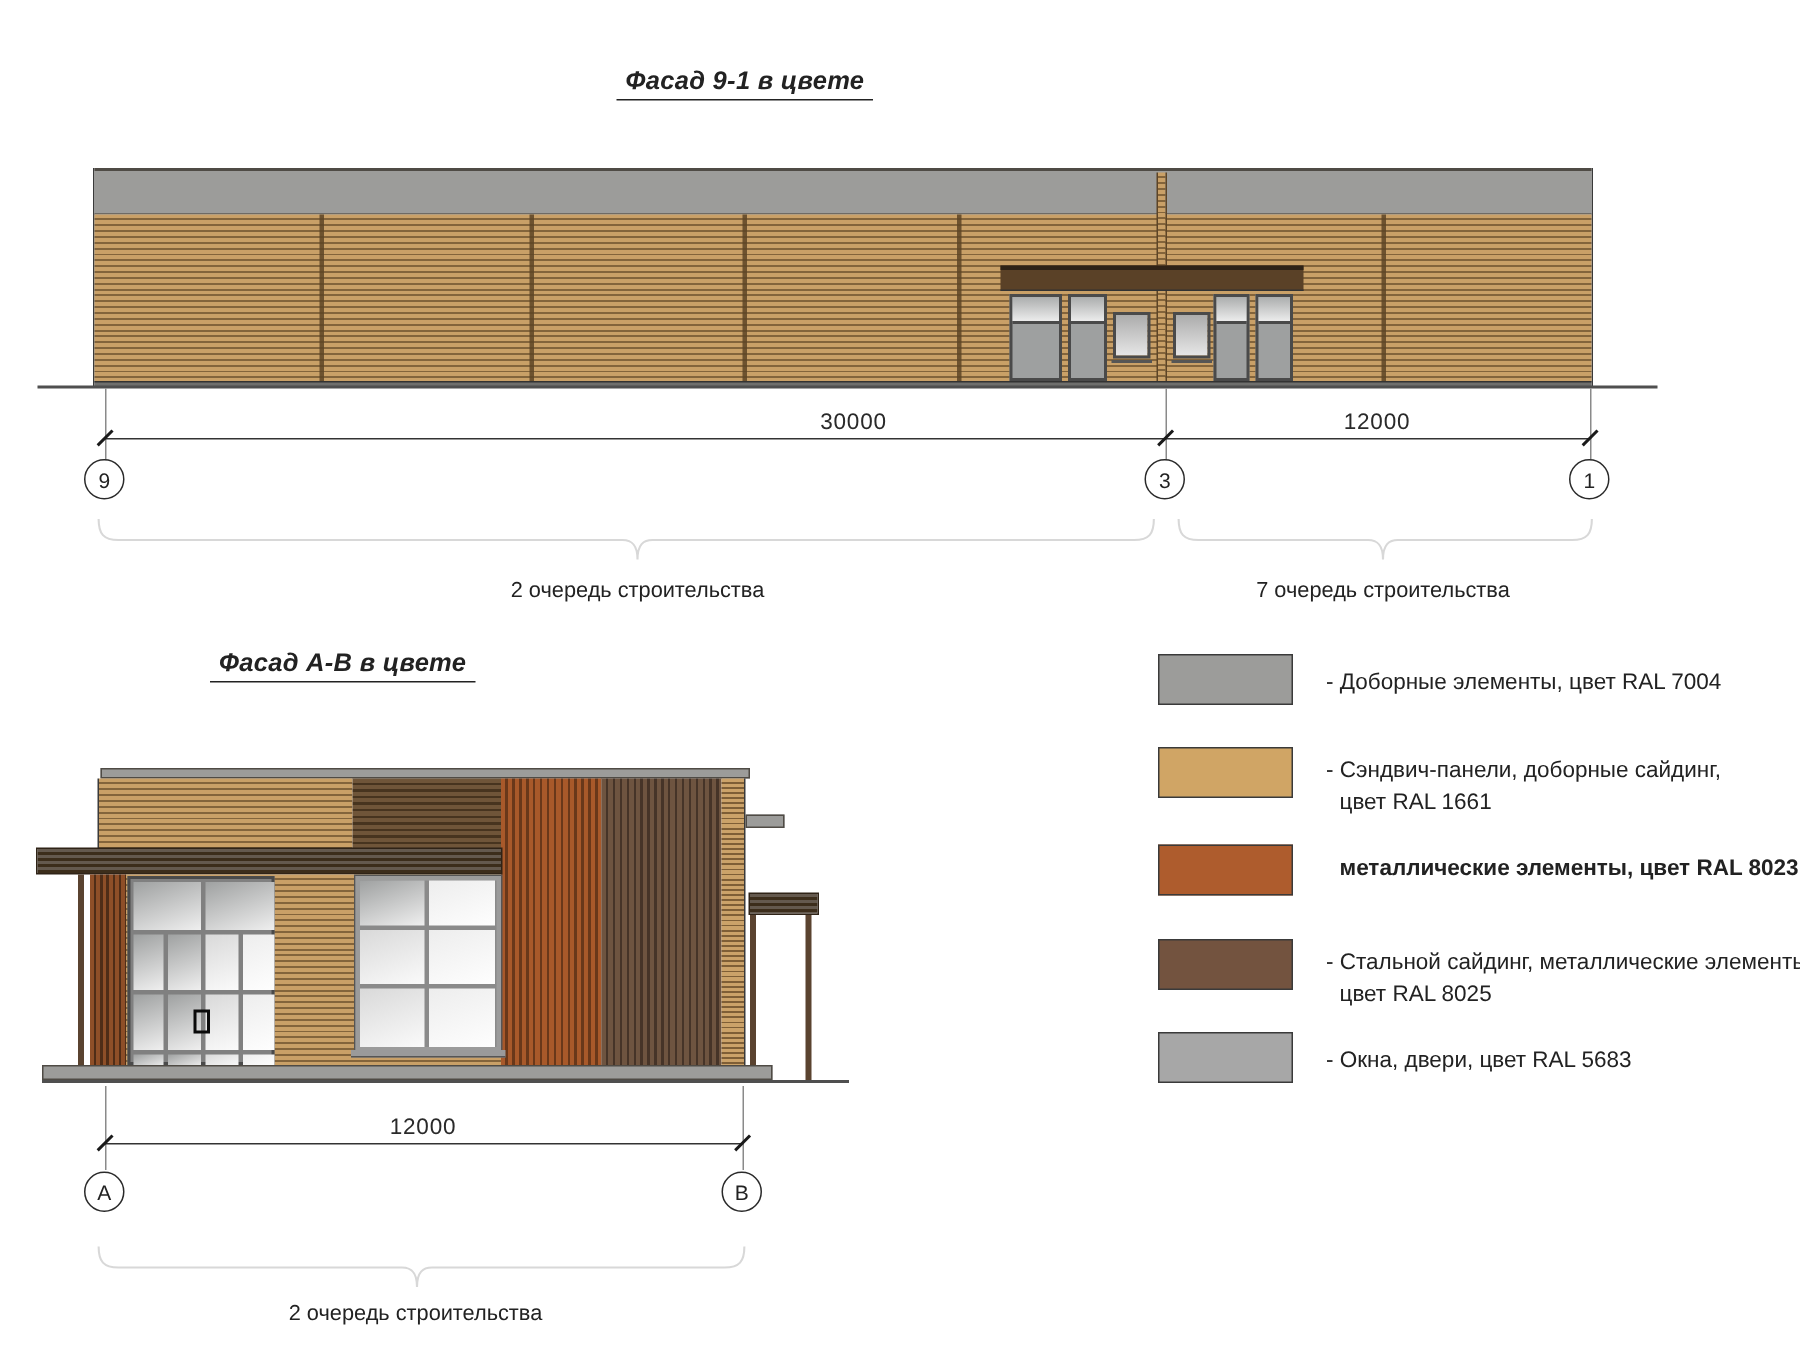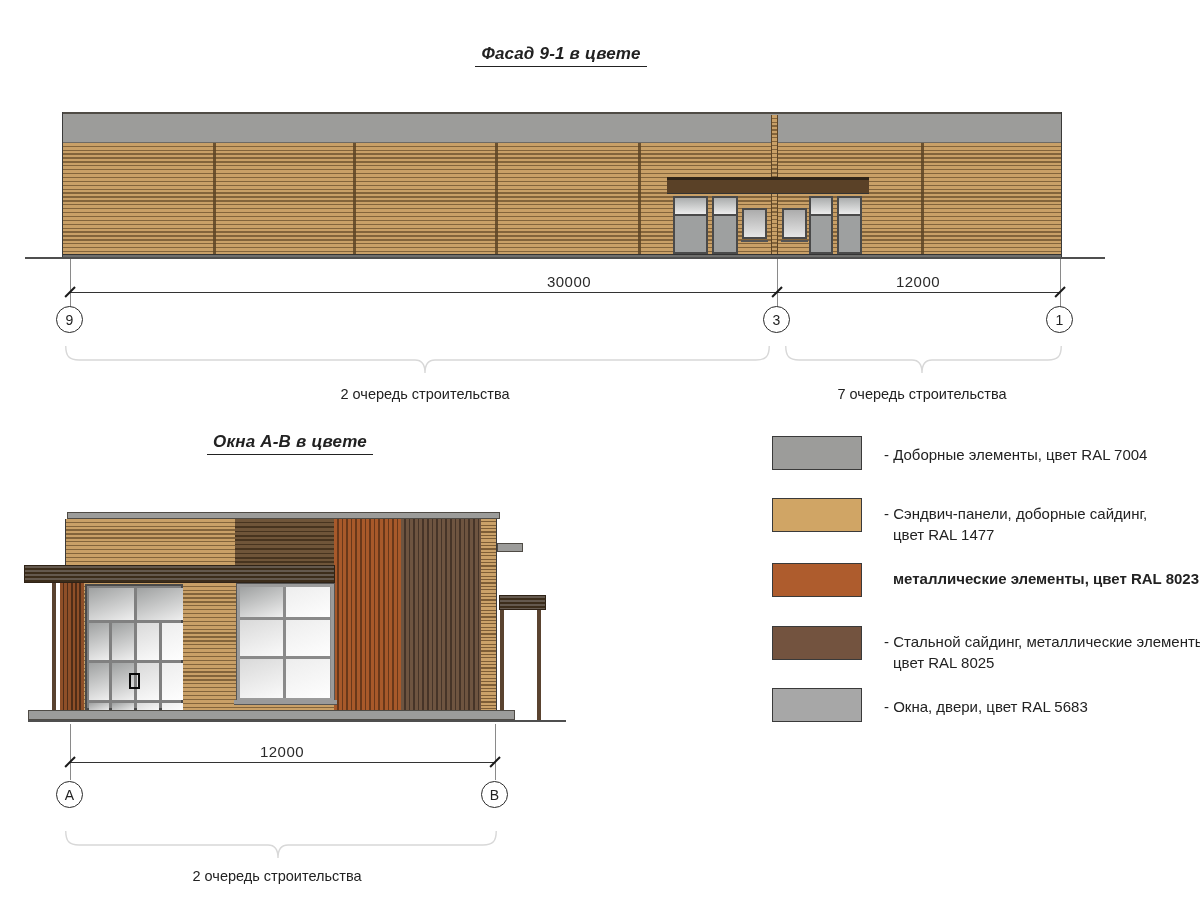--- a/index.html
+++ b/index.html
@@ -1,21 +1,21 @@
 <!DOCTYPE html>
 <html><head>
 <meta charset="utf-8">
 <style>
   html,body{margin:0;padding:0;background:#fff;}
   body{width:1200px;height:900px;overflow:hidden;position:relative;
        font-family:"Liberation Sans",sans-serif;color:#222;}
   .abs{position:absolute;}
 
   
-  .title-wrap{position:absolute;text-align:center;}
+  .title-wrap{position:absolute;}
   .title{display:inline-block;font-style:italic;font-weight:bold;font-size:17px;
          border-bottom:1.4px solid #222;padding:0 6px 2px 6px;letter-spacing:.2px;}
 
   
   .tan-h   {background:repeating-linear-gradient(180deg,#C9A067 0 2.6px,#83643B 2.6px 3.9px);}
   .tan-h2  {background:repeating-linear-gradient(180deg,#CBA269 0 2.2px,#7E5E36 2.2px 3.4px);}
   .brown-h {background:repeating-linear-gradient(180deg,#6F5539 0 2.8px,#47341F 2.8px 4.4px);}
   .rust-v  {background:repeating-linear-gradient(90deg,#A8592A 0 3px,#69381A 3px 4.6px);}
   .brown-v {background:repeating-linear-gradient(90deg,#6E5440 0 3px,#463428 3px 4.6px);}
   .rust-v2 {background:repeating-linear-gradient(90deg,#8E4F28 0 2.6px,#4F2D17 2.6px 4.2px);}
@@ -120,21 +120,21 @@
 <svg class="abs brace" style="left:65px;top:346px;" width="705" height="30">
   <path d="M0.75,0 C0.75,10 4,14 14,14 L350,14 C356,14 360,17 360,27 C360,17 364,14 370,14 L691,14 C701,14 704.25,10 704.25,0" fill="none" stroke="#D8D8D8" stroke-width="1.4"></path>
 </svg>
 <svg class="abs brace" style="left:785px;top:346px;" width="277" height="30">
   <path d="M0.75,0 C0.75,10 4,14 14,14 L127,14 C133,14 137,17 137,27 C137,17 141,14 147,14 L263,14 C273,14 276.25,10 276.25,0" fill="none" stroke="#D8D8D8" stroke-width="1.4"></path>
 </svg>
 <div class="abs phase-label" style="left:275px;top:386px;">2 очередь строительства</div>
 <div class="abs phase-label" style="left:772px;top:386px;">7 очередь строительства</div>
 
 <div class="title-wrap" style="left:140px;top:432px;width:300px;">
-  <span class="title">Окна А-В в цвете</span>
+  <span class="title">Фасад А-В в цвете</span>
 </div>
 
 <div class="abs cap" style="left:67px;top:512px;width:433px;height:7px;"></div>
 <div class="abs tan-h" style="left:65px;top:519px;width:170px;height:48px;border-left:1.5px solid #3a3a3a;box-sizing:border-box;"></div>
 <div class="abs brown-h" style="left:235px;top:519px;width:99px;height:48px;"></div>
 <div class="abs rust-v" style="left:334px;top:519px;width:67px;height:191px;"></div>
 <div class="abs brown-v" style="left:401px;top:519px;width:80px;height:191px;"></div>
 <div class="abs tan-h2" style="left:481px;top:519px;width:16px;height:191px;border-right:1.5px solid #3a3a3a;box-sizing:border-box;"></div>
 
 <div class="abs canopy-h" style="left:24px;top:565px;width:311px;height:18px;border:1px solid #2F2317;box-sizing:border-box;"></div>
@@ -191,21 +191,21 @@
   <path d="M0.75,0 C0.75,10 4,14 14,14 L203,14 C209,14 213,17 213,27 C213,17 217,14 223,14 L418,14 C428,14 431.25,10 431.25,0" fill="none" stroke="#D8D8D8" stroke-width="1.4"></path>
 </svg>
 <div class="abs phase-label" style="left:127px;top:868px;">2 очередь строительства</div>
 
 <div class="abs lswatch" style="left: 772px; top: 436px; background-color: rgb(156, 156, 154);"></div>
 <div class="abs ltext" style="left:884px;top:444px;">- Доборные элементы, цвет RAL 7004</div>
 
 <div class="abs lswatch" style="left: 772px; top: 498px; background-color: rgb(208, 165, 101);"></div>
 <div class="abs ltext" style="left:884px;top:503px;">
   <div>- Сэндвич-панели, доборные сайдинг,</div>
-  <div style="padding-left:9px;">цвет RAL 1477</div>
+  <div style="padding-left:9px;">цвет RAL 1661</div>
 </div>
 
 <div class="abs lswatch" style="left: 772px; top: 563px; background-color: rgb(174, 92, 45);"></div>
 <div class="abs ltext" style="left:884px;top:568px;">
   <div style="padding-left:9px;font-weight:bold;">металлические элементы, цвет RAL 8023</div>
 </div>
 
 <div class="abs lswatch" style="left: 772px; top: 626px; background-color: rgb(115, 83, 63);"></div>
 <div class="abs ltext" style="left:884px;top:631px;">
   <div>- Стальной сайдинг, металлические элементы,</div>

